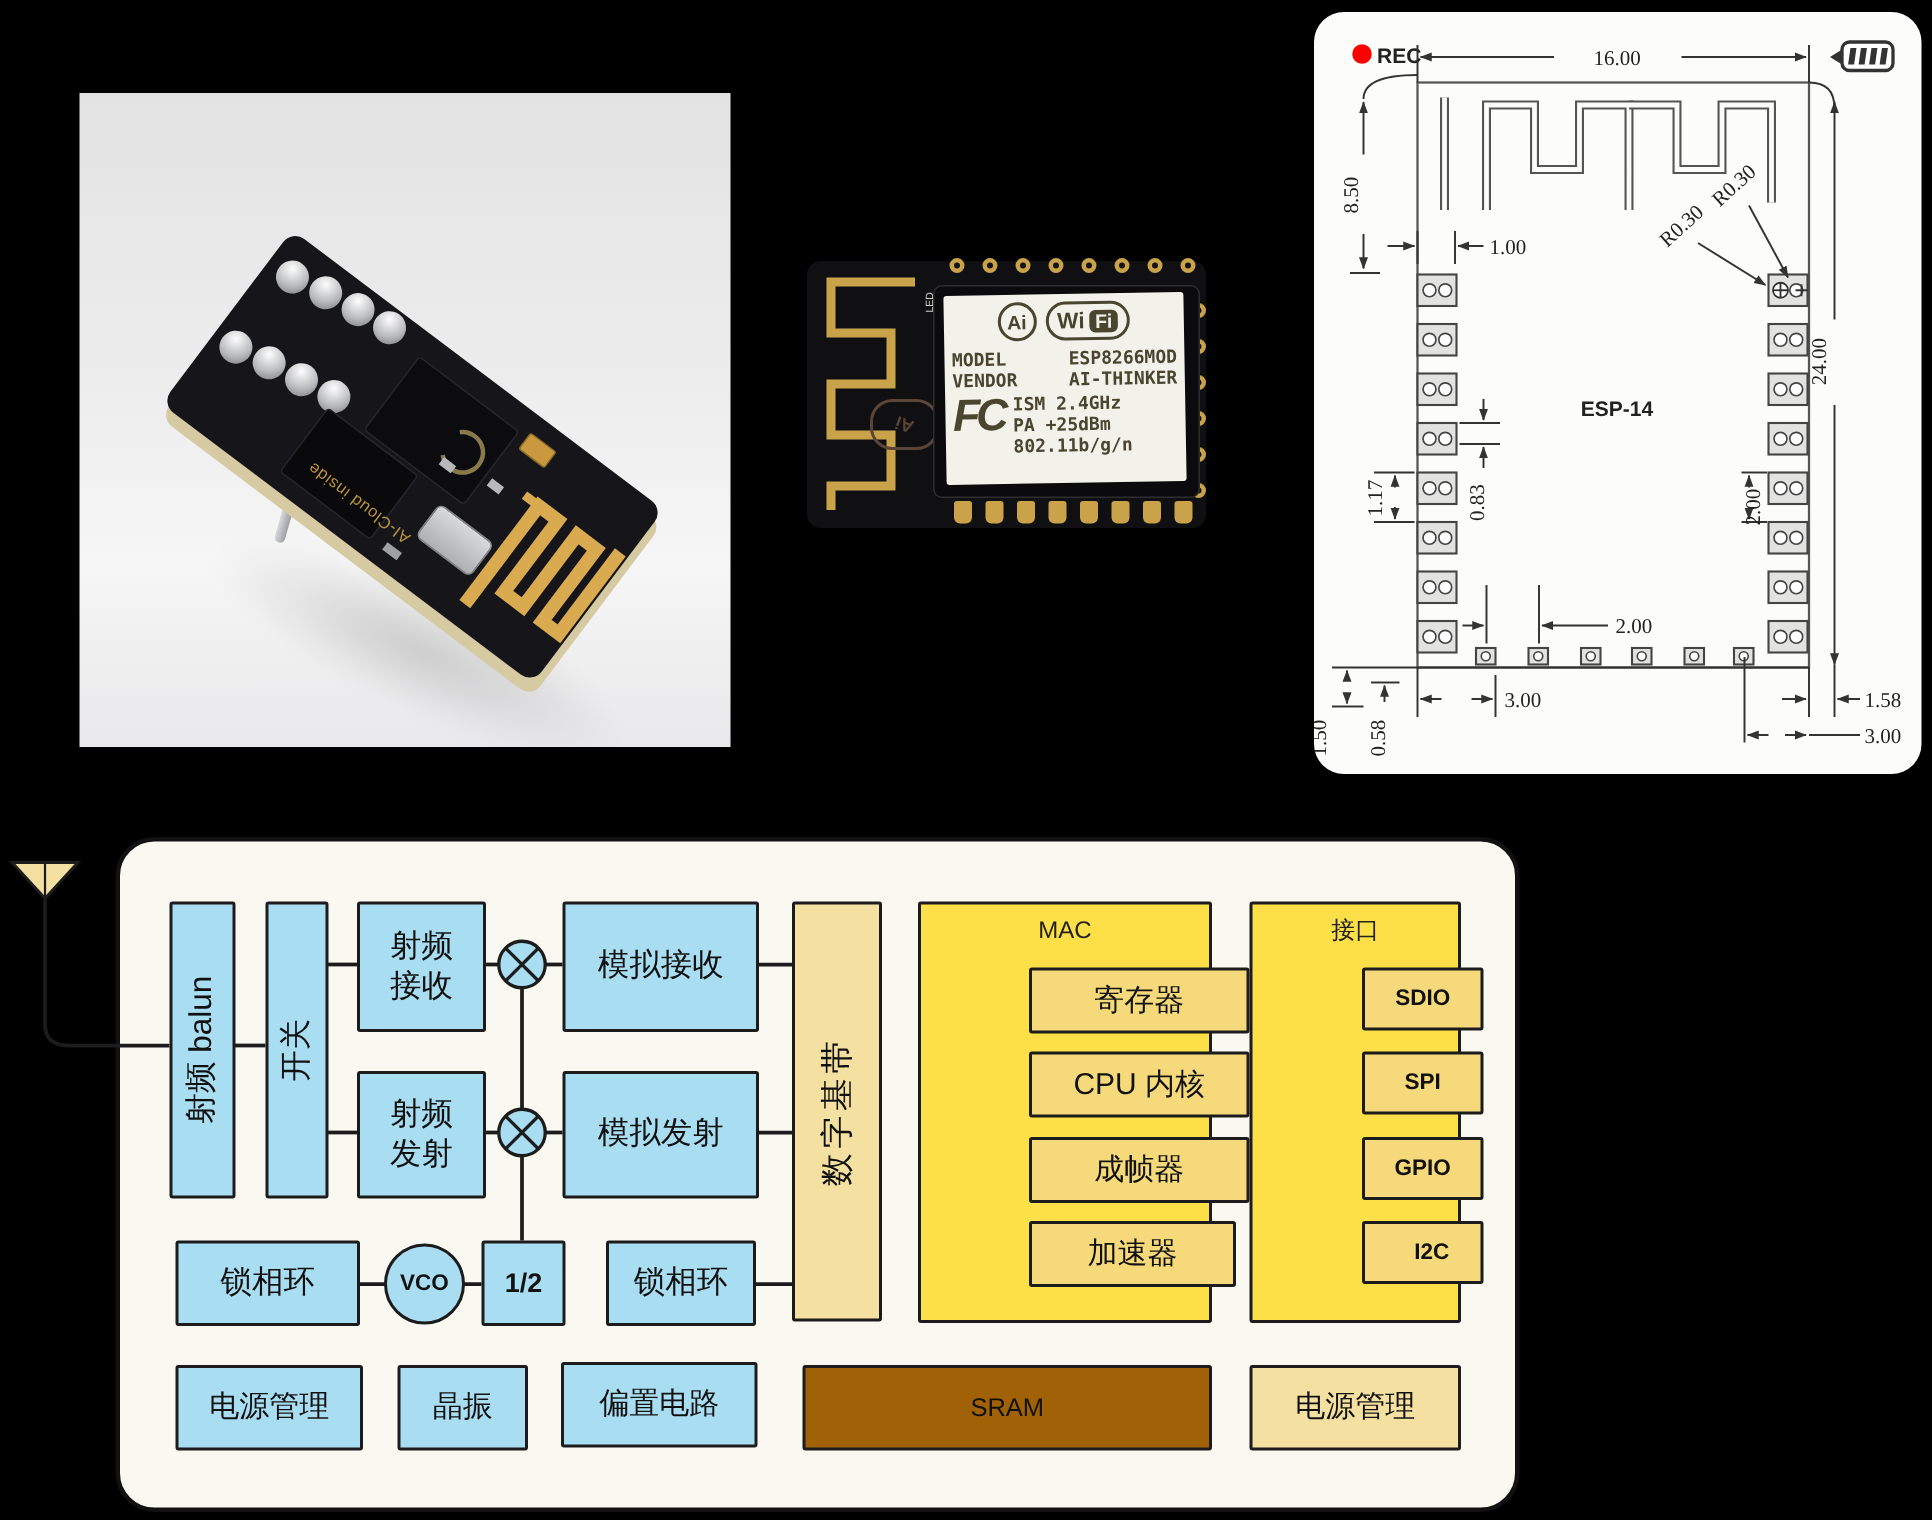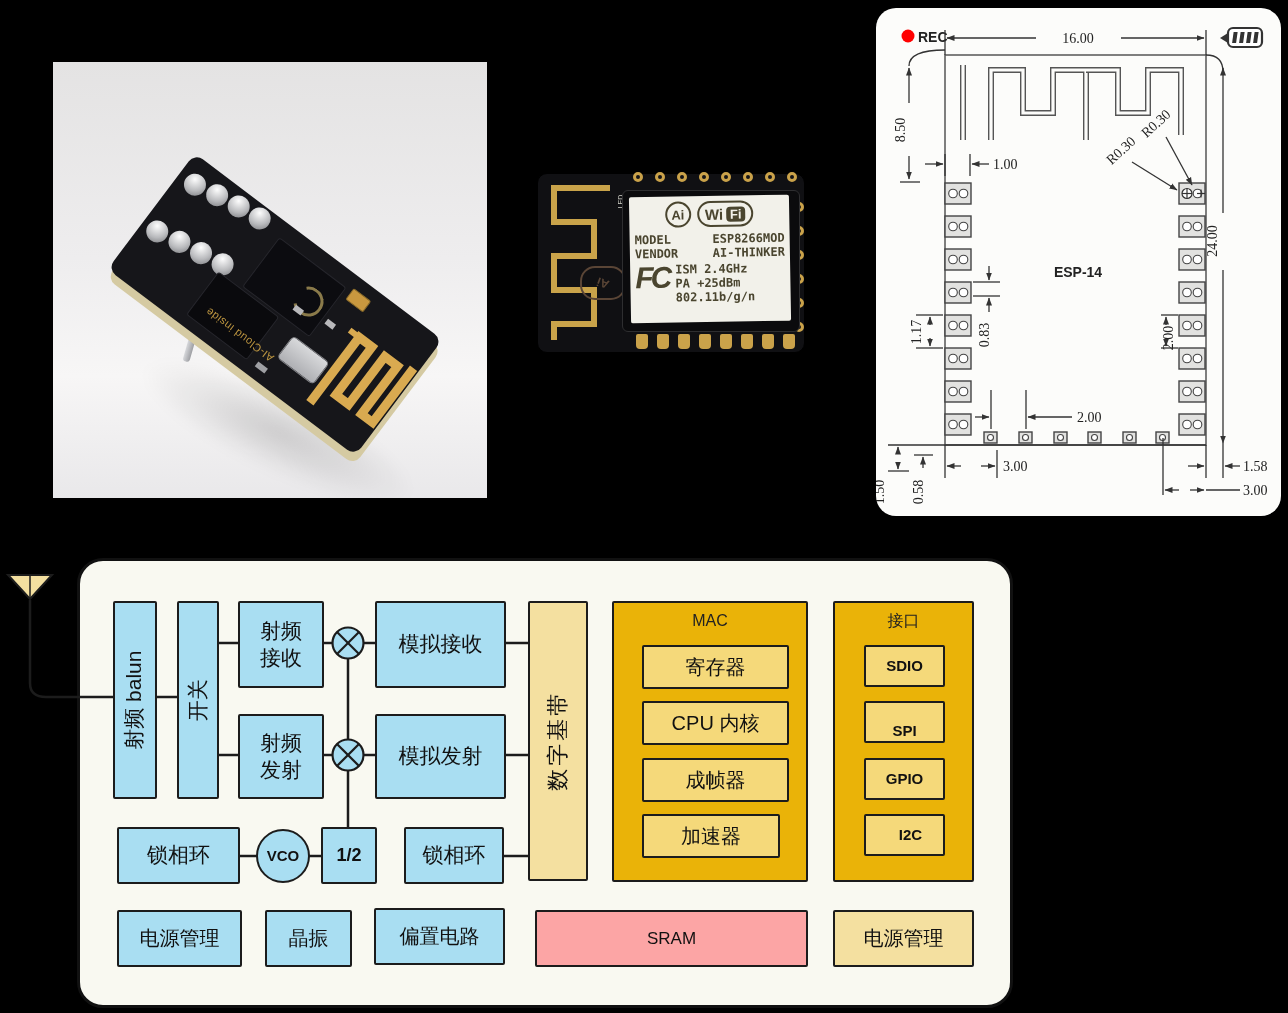--- a/index.html
+++ b/index.html
@@ -4,28 +4,28 @@
 <style>
   html,body{margin:0;padding:0;background:#000;}
   #canvas{position:relative;width:1288px;height:1013px;background:#000;overflow:hidden;
           font-family:"Liberation Sans",sans-serif;}
   .abs{position:absolute;}
   
   .bx{position:absolute;box-sizing:border-box;border:2px solid #1c1c1c;display:flex;
       align-items:center;justify-content:center;text-align:center;color:#111;
       font-size:21px;line-height:1.25;border-radius:2px;}
   .blue{background:#a9def2;}
-  .panel{background:#eab308;}
+  .panel{background:#fde047;}
   .tan{background:#f4e0a0;}
-  .sramc{background:#fca5a5;}
+  .sramc{background:#a16207;}
   .vtxt{transform:rotate(-90deg);white-space:nowrap;}
   .wrap2{display:inline-block;width:2.15em;}
   .ptitle{position:absolute;top:8px;left:0;right:0;text-align:center;font-size:16px;color:#222;}
   .pit{position:absolute;box-sizing:border-box;border:2px solid #1c1c1c;background:#f5d97a;
-       display:flex;align-items:center;justify-content:center;font-size:20px;color:#111;border-radius:2px;}
+       display:flex;align-items:center;justify-content:center;font-size:20px;color:#111;border-radius:2px;margin-left:44px;}
   .pit.sm{font-size:15px;font-weight:bold;}
   .circ{border-radius:50%;}
   
   #esp14 svg text{font-family:"Liberation Serif",serif;font-size:14px;fill:#222;}
   #esp14 svg text.lbl{font-family:"Liberation Sans",sans-serif;}
   .dl{stroke:#333;stroke-width:1.3;fill:none;}
   .ml{stroke:#555;stroke-width:1.5;fill:none;}
   .tr1{stroke:#555;stroke-width:6;fill:none;}
   .tr2{stroke:#fcfcfa;stroke-width:3.2;fill:none;}
   .padr{fill:#e2e2e0;stroke:#444;stroke-width:1.4;}
@@ -387,21 +387,21 @@
     <div class="pit" style="left:28px;top:211px;width:138px;height:44px;text-align:center;">
       <span>加速器</span>
     </div>
   </div>
 
   <div class="bx panel" style="left:833px;top:601px;width:141px;height:281px;">
     <div class="ptitle">接口</div>
     <div class="pit sm" style="left:29px;top:42px;width:81px;height:42px;">
       <span>SDIO</span>
     </div>
-    <div class="pit sm" style="left:29px;top:98px;width:81px;height:42px;align-items:flex-end;">
+    <div class="pit sm" style="left:29px;top:98px;width:81px;height:42px;">
       <span>SPI</span>
     </div>
     <div class="pit sm" style="left:29px;top:155px;width:81px;height:42px;text-align:center;">
       <span>GPIO</span>
     </div>
     <div class="pit sm" style="left:29px;top:211px;width:81px;height:42px;padding-left:12px;">
       <span>I2C</span>
     </div>
   </div>
 

